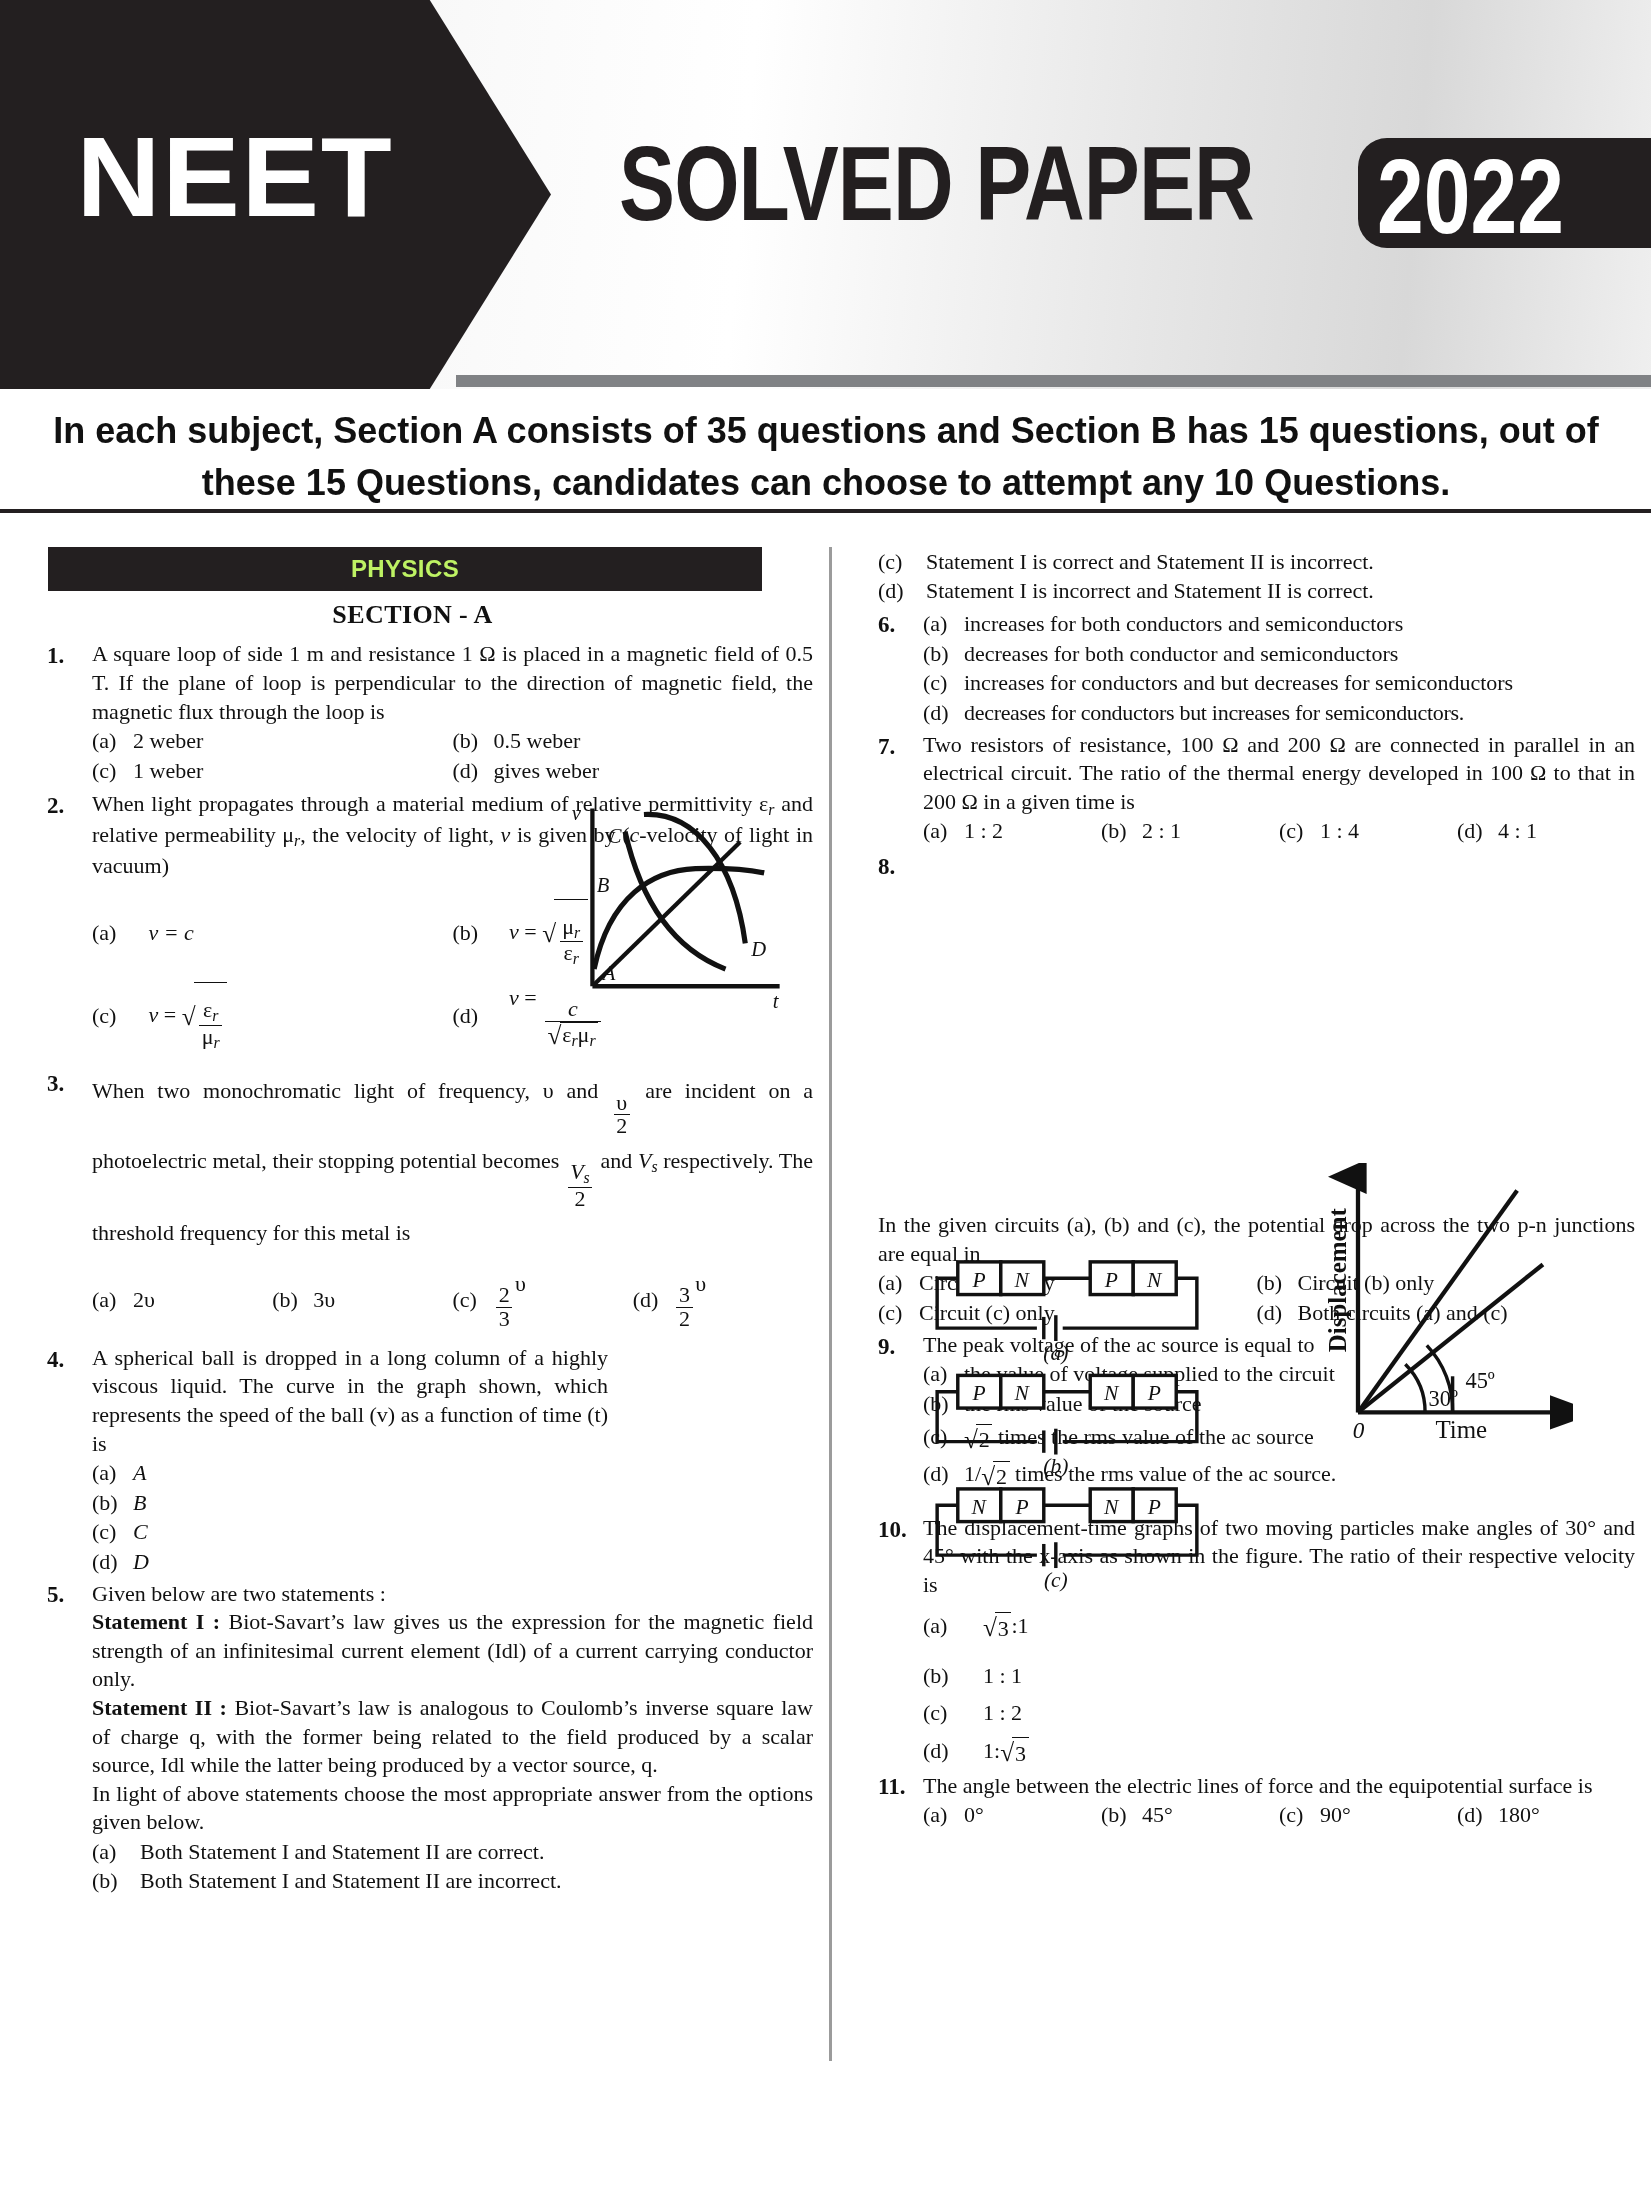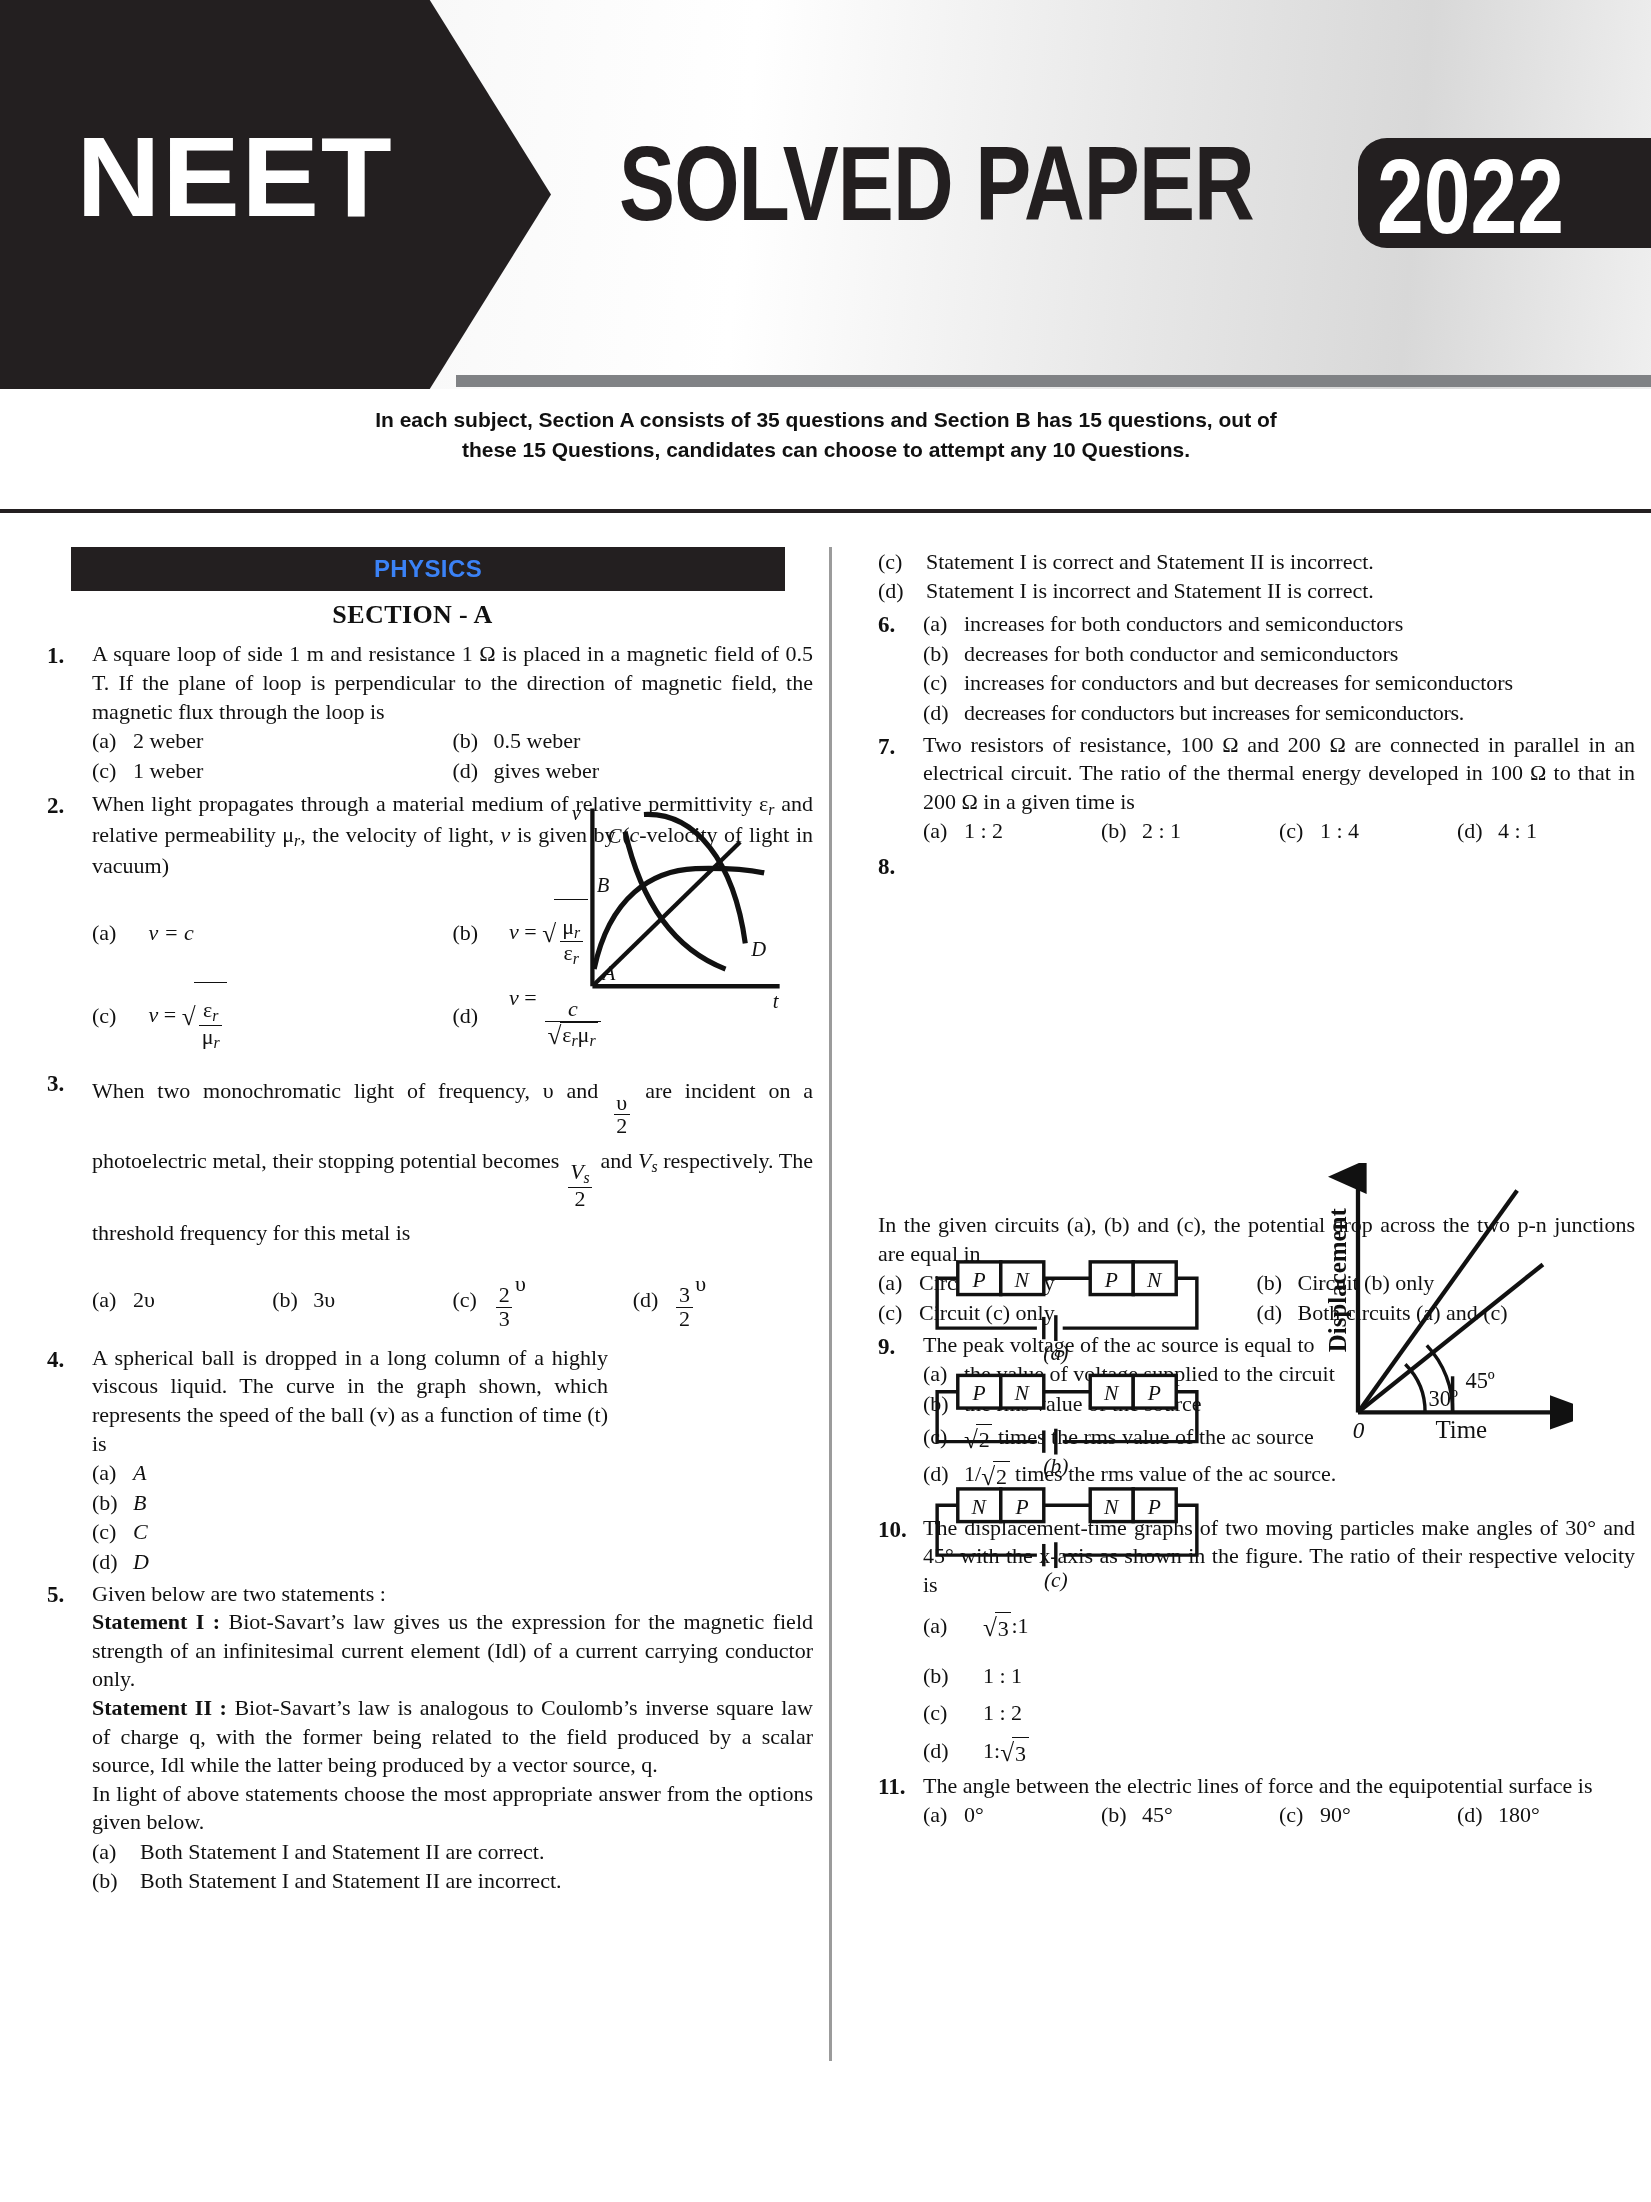--- a/index.html
+++ b/index.html
@@ -23,33 +23,33 @@
           transform:scaleY(1.25);transform-origin:left top;}
   #year-badge{position:absolute;left:1358px;top:138px;width:294px;height:110px;
           background:#231f20;border-radius:29px 0 0 29px;}
   #year-text{position:absolute;left:1377px;top:144px;
           font-family:"Liberation Sans", sans-serif;font-weight:700;font-size:84px;
           color:#fff;line-height:1;transform:scaleY(1.25);transform-origin:left top;}
   #header-shadow{position:absolute;left:456px;top:375px;width:1196px;height:12px;background:#808285;}
 
   
   #notice{position:absolute;left:0;top:389px;width:1652px;height:112px;
-          font-family:"Liberation Sans", sans-serif;font-weight:600;font-size:21px;
+          font-family:"Liberation Sans", sans-serif;font-weight:600;font-size:36px;
           line-height:1.45;text-align:center;color:#111;padding-top:15.5px;box-sizing:border-box;}
   #notice-rule{position:absolute;left:0;top:509px;width:1652px;height:4.3px;background:#231f20;}
 
   
   #divider{position:absolute;left:829px;top:547px;width:2.6px;height:1514px;background:#9b9b9b;}
   .col{position:absolute;top:547px;font-size:22px;line-height:1.30;}
   #col-left{left:47px;width:766px;}
   #col-right{left:878px;width:757px;}
 
-  .phys-bar{background:#231f20;color:#3b82f6;text-align:center;
+  .phys-bar{background:#231f20;color:#bef264;text-align:center;
         font-family:"Liberation Sans", sans-serif;font-weight:700;font-size:24px;
-        letter-spacing:0.4px;padding:6px 0 6.9px;width:714px;margin-left:24px;}
+        letter-spacing:0.4px;padding:6px 0 6.9px;width:714px;margin-left:1px;}
   .sec-a{text-align:center;font-weight:700;font-size:26px;letter-spacing:0.4px;
         margin:6.9px 0 8.6px;width:714px;margin-left:8.6px;font-family:"Liberation Serif",serif;}
 
   
   .q{display:flex;margin-bottom:2.6px;}
   .qnum{width:45px;flex:none;font-weight:700;font-size:23px;padding-top:0.9px;}
   .qbody{flex:1;text-align:justify;}
   .qbody p{margin:0;}
 
   

